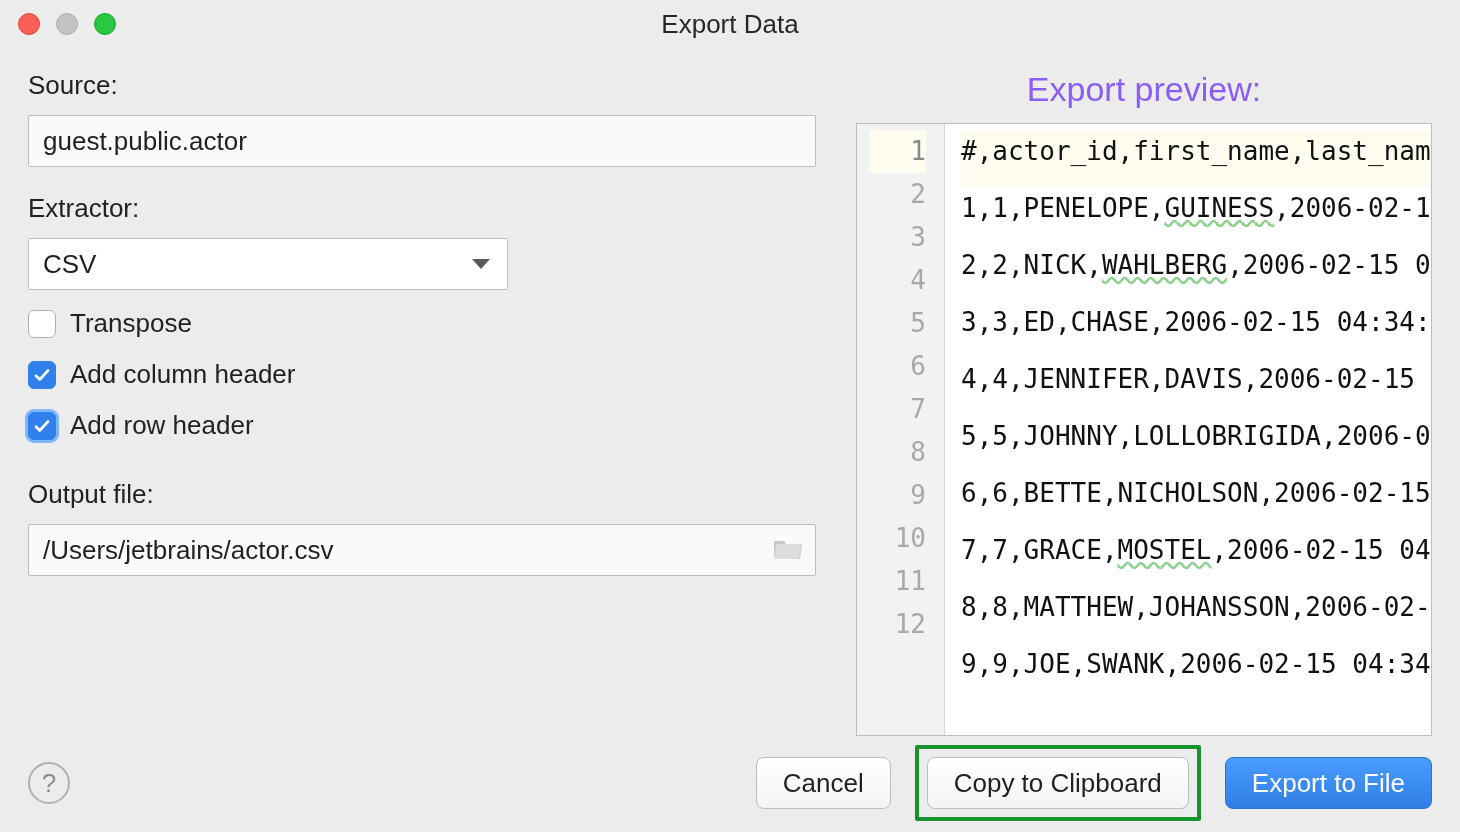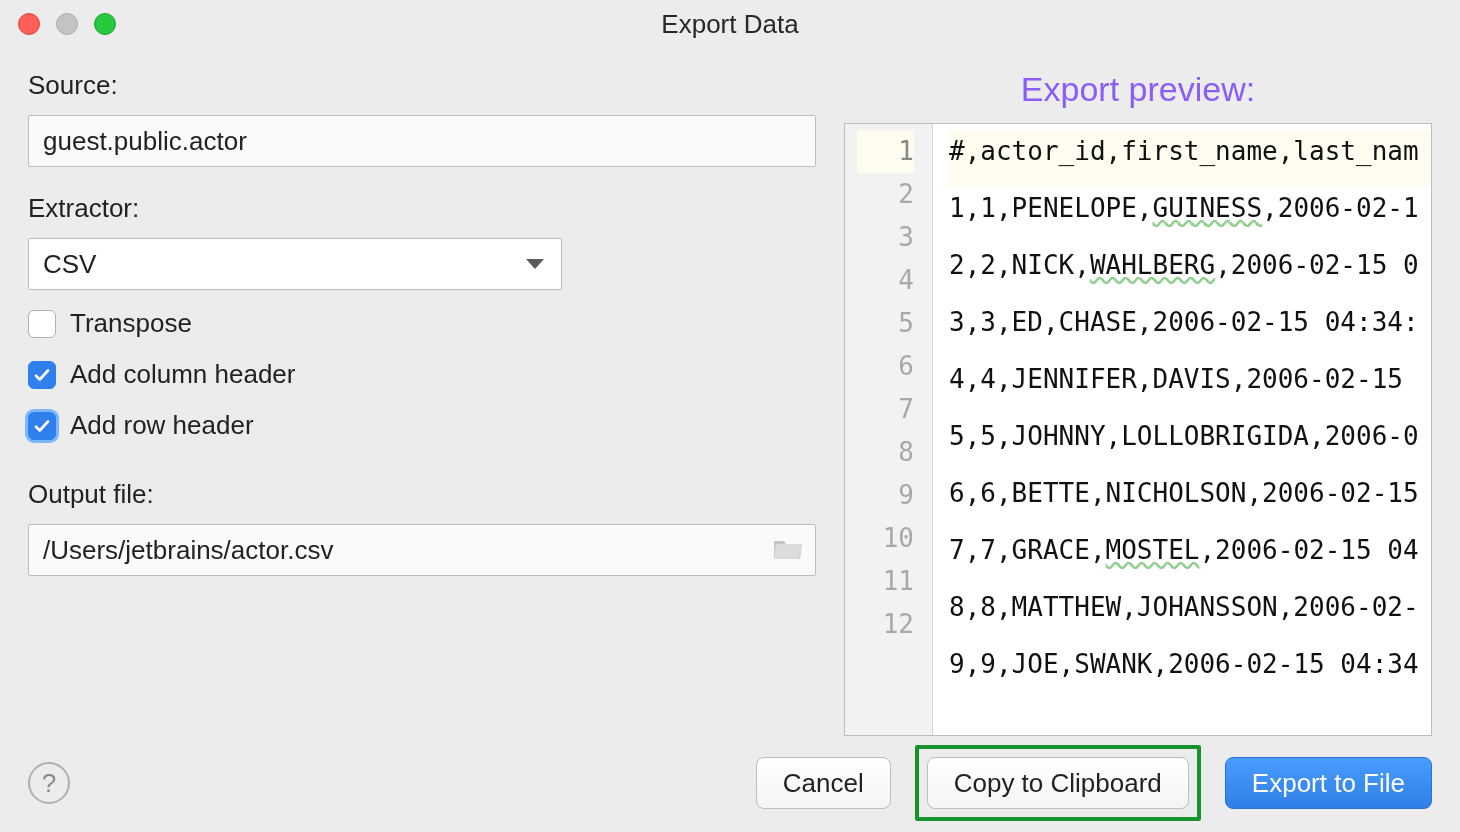--- a/index.html
+++ b/index.html
@@ -38,21 +38,21 @@
       position: absolute;
       left: 50%;
       transform: translateX(-50%);
       font-size: 26px;
       color: #272727;
       font-weight: 400;
     }
     .content {
       display: flex;
       padding: 22px 28px 0 28px;
-      gap: 28px;
+      gap: 40px;
       height: 688px;
     }
     .left-pane {
       width: 788px;
       display: flex;
       flex-direction: column;
     }
     .right-pane {
       flex: 1;
       display: flex;
@@ -68,21 +68,21 @@
       height: 52px;
       padding: 0 14px;
       font-size: 26px;
       background: #fafafa;
       border: 1px solid #bdbdbd;
       color: #222;
       border-radius: 2px;
     }
     .select-wrap {
       position: relative;
-      width: 534px;
+      width: 480px;
     }
     .select-input {
       width: 100%;
       height: 52px;
       padding: 0 14px;
       font-size: 26px;
       background: #fff;
       border: 1px solid #bdbdbd;
       color: #222;
       border-radius: 2px;

